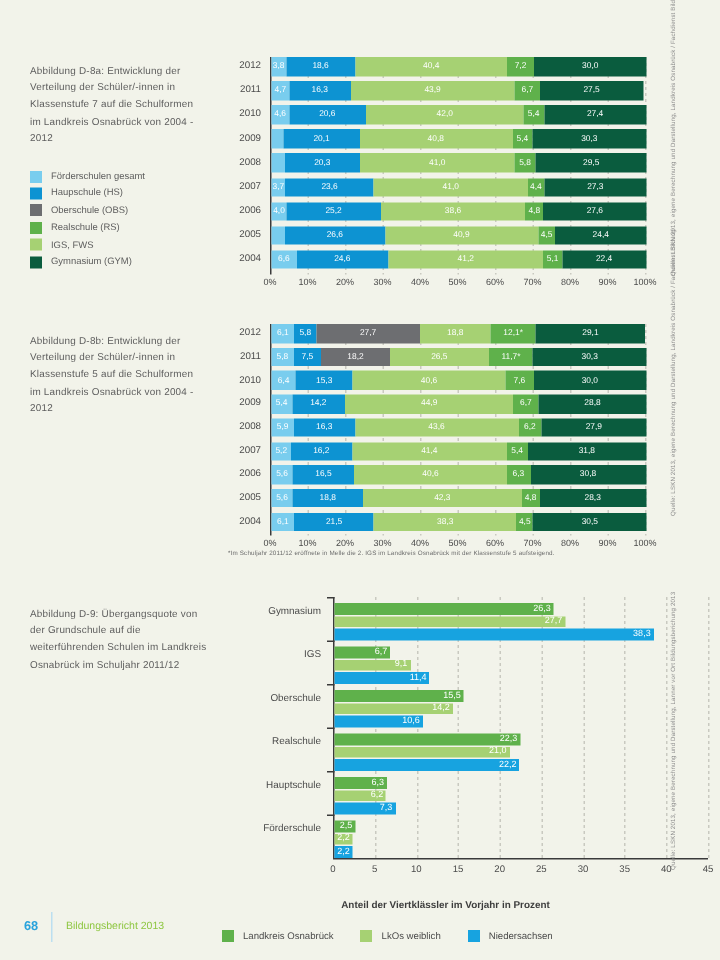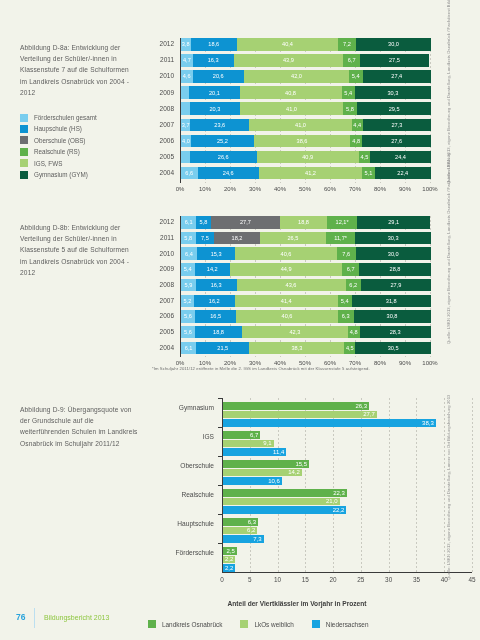--- a/index.html
+++ b/index.html
@@ -381,17 +381,17 @@
         <span>LkOs weiblich</span>
       </div>
       <div class="item">
         <span class="sw" style="background: rgb(23, 163, 224);"></span>
         <span>Niedersachsen</span>
       </div>
     </div>
 
   <div class="src" style="left:446px;top:470px;height:110px;width:12px;">Quelle: LSKN 2013, eigene Berechnung und Darstellung, Lanner vor Ort Bildungsberichung 2013</div>
 
-  <div class="footer-num" style="left:16px;top:612px;">76</div>
+  <div class="footer-num" style="left:16px;top:612px;">68</div>
   <div class="footer-rule" style="left:34px;top:608px;height:20px;"></div>
   <div class="footer-txt" style="left:44px;top:614px;">Bildungsbericht 2013</div>
 
 </div>
 
 </body></html>

